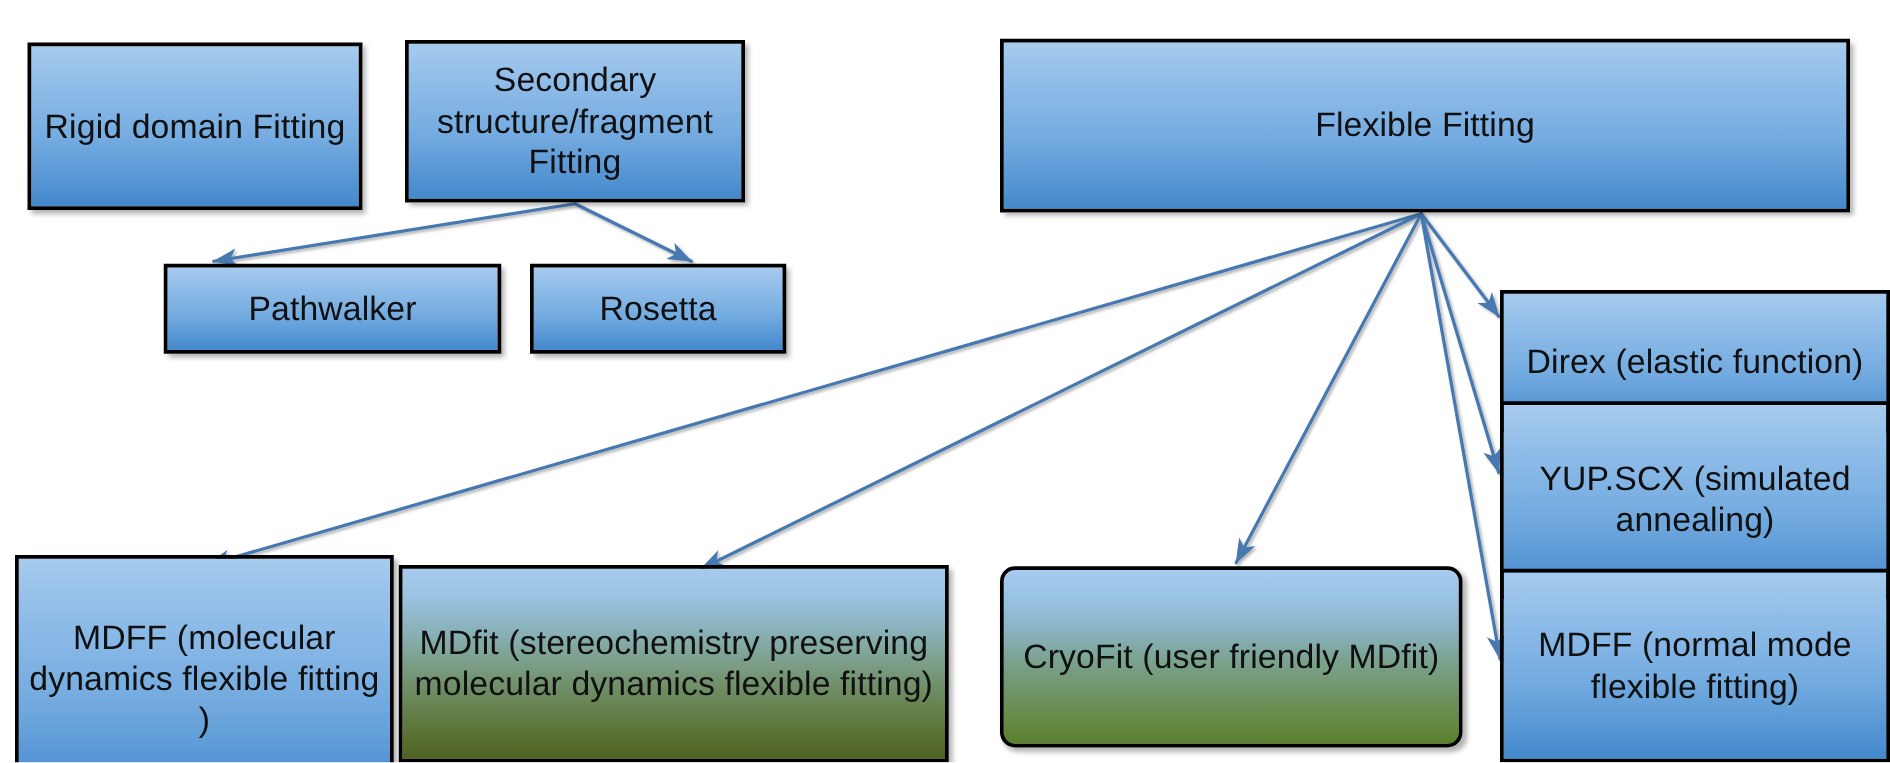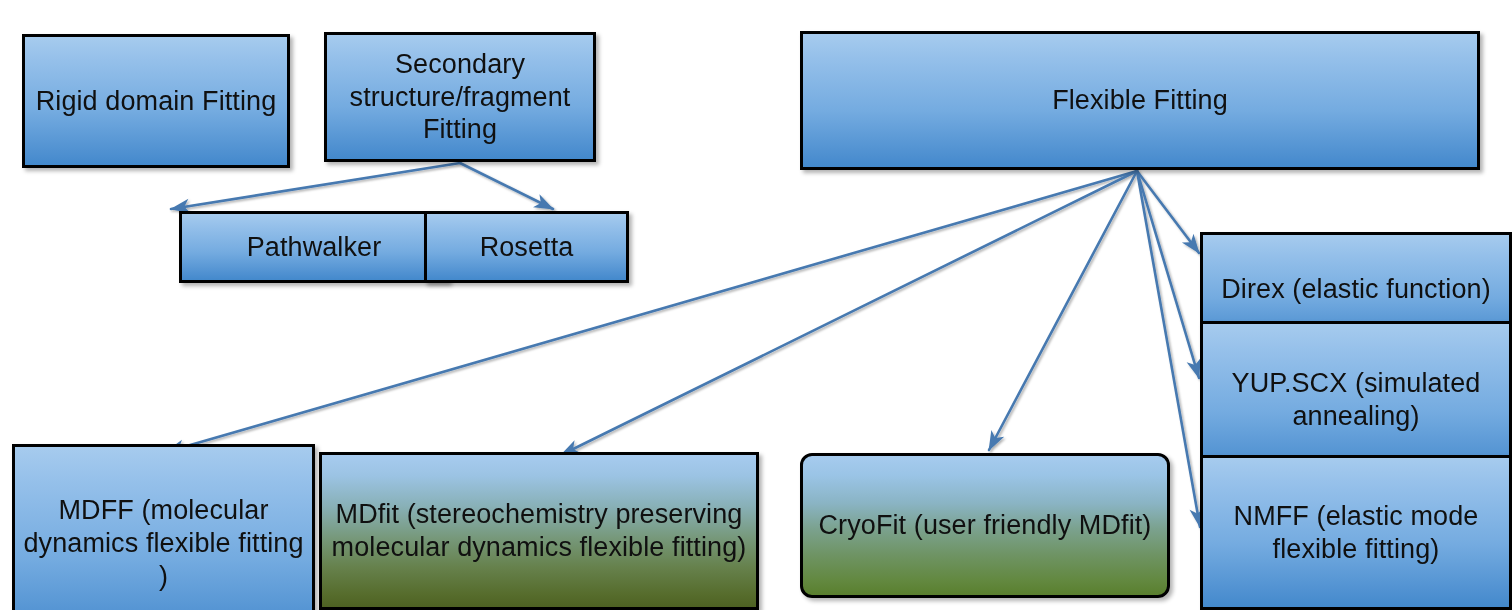--- a/index.html
+++ b/index.html
@@ -81,21 +81,21 @@
   <div id="nodes-group">
       <div class="node" style="left: 22px; top: 34px; width: 268px; height: 134px;">
         <span>Rigid domain Fitting</span>
       </div>
       <div class="node" style="left: 324px; top: 32px; width: 272px; height: 130px;">
         <span>Secondary structure/fragment Fitting</span>
       </div>
       <div class="node" style="left: 800px; top: 31px; width: 680px; height: 139px;">
         <span>Flexible Fitting</span>
       </div>
-      <div class="node" style="left: 131px; top: 211px; width: 270px; height: 72px; margin-left: 48px;">
+      <div class="node" style="left: 131px; top: 211px; width: 270px; height: 72px;">
         <span>Pathwalker</span>
       </div>
       <div class="node" style="left: 424px; top: 211px; width: 205px; height: 72px;">
         <span>Rosetta</span>
       </div>
       <div class="node" style="left: 1200px; top: 196px; width: 312px; height: 114px; margin-top: 36px;">
         <span>Direx (elastic function)</span>
       </div>
       <div class="node" style="left: 1200px; top: 321px; width: 312px; height: 158px;">
         <span>YUP.SCX (simulated annealing)</span>
@@ -103,17 +103,17 @@
       <div class="node" style="left: 12px; top: 444px; width: 303px; height: 199px;">
         <span>MDFF (molecular dynamics flexible fitting )</span>
       </div>
       <div class="node green-dark" style="left: 319px; top: 452px; width: 440px; height: 158px;">
         <span>MDfit (stereochemistry preserving molecular dynamics flexible fitting)</span>
       </div>
       <div class="node green" style="left: 800px; top: 453px; width: 370px; height: 145px; border-radius: 12px;">
         <span>CryoFit (user friendly MDfit)</span>
       </div>
       <div class="node" style="left: 1200px; top: 455px; width: 312px; height: 155px;">
-        <span>NMFF (elastic mode flexible fitting)</span>
+        <span>MDFF (normal mode flexible fitting)</span>
       </div>
     </div>
 
 </div>
 
 </body></html>

